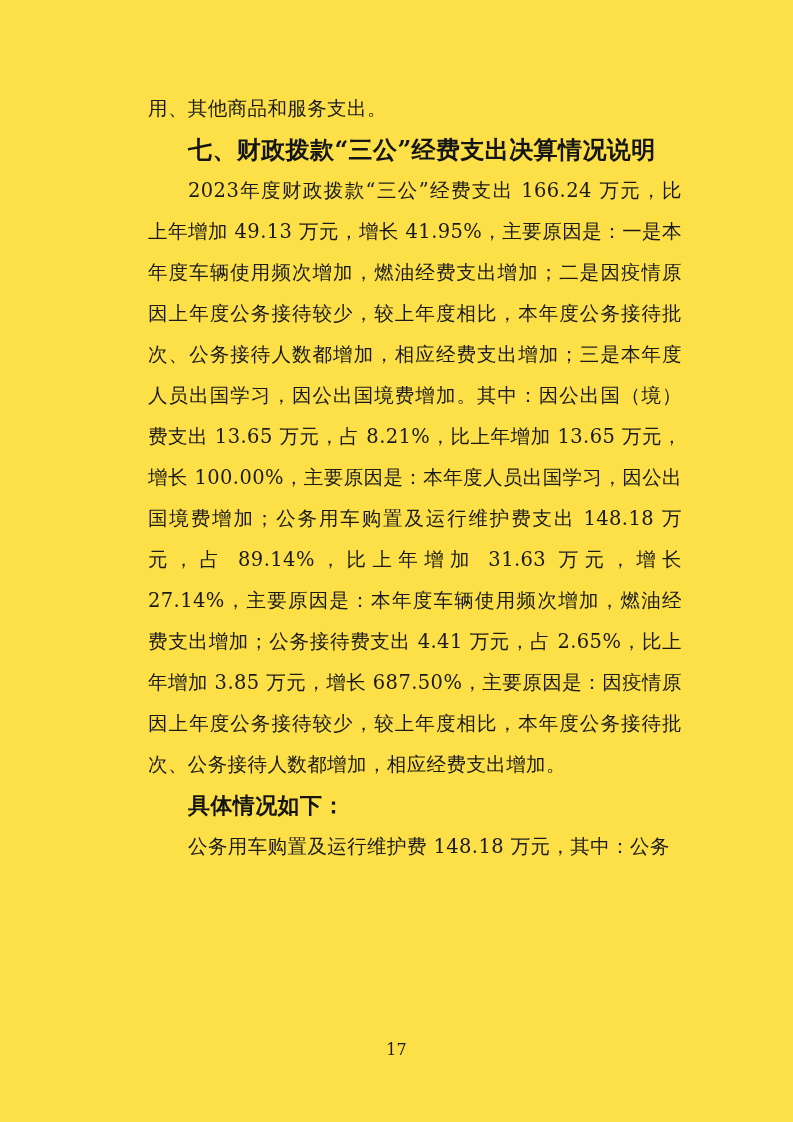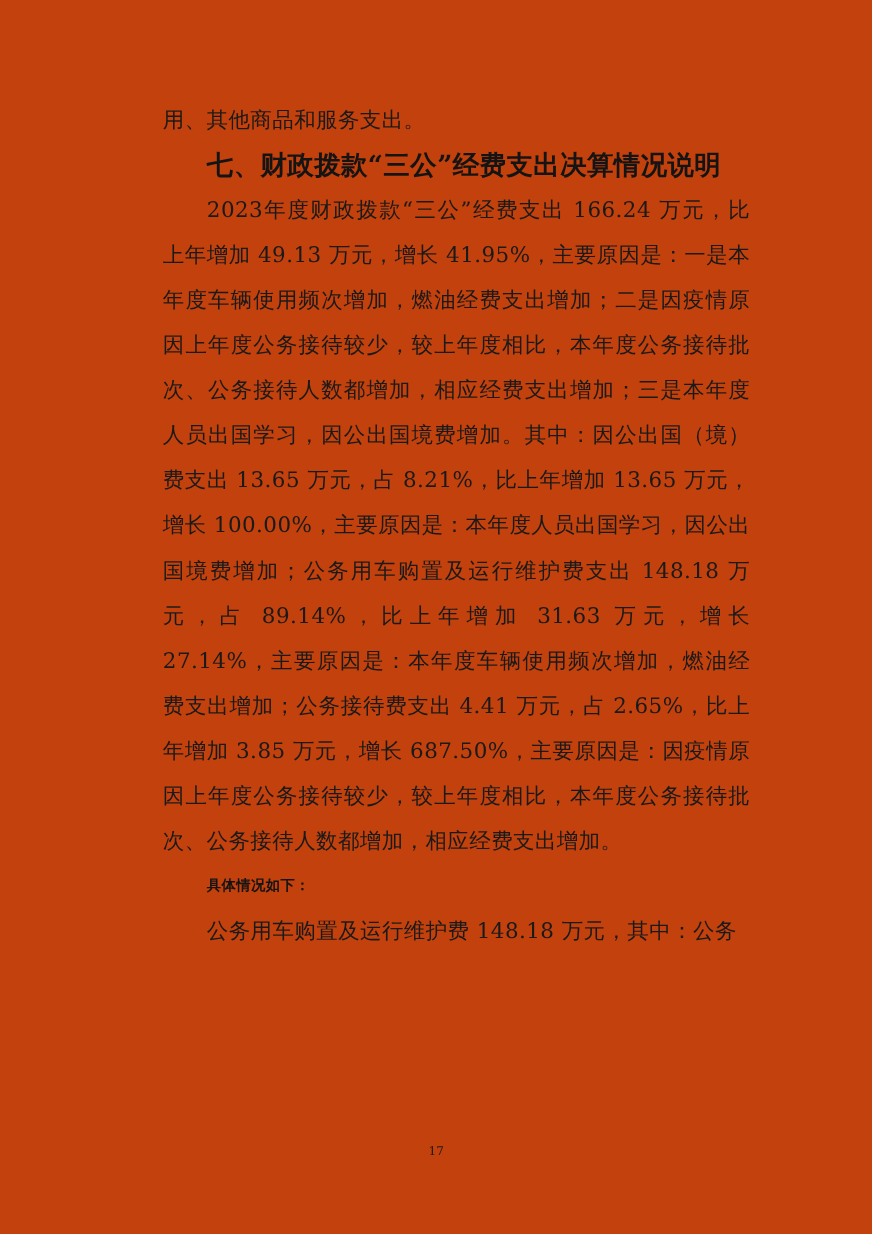--- a/index.html
+++ b/index.html
@@ -3,21 +3,21 @@
 <meta charset="utf-8">
 <style>
   html, body {
     margin: 0;
     padding: 0;
     background: #f0f0f0;
   }
   .page {
     width: 793px;
     height: 1122px;
-    background: #c2410c;
+    background: #fde047;
     position: relative;
     margin: 0 auto;
     overflow: hidden;
     box-sizing: border-box;
   }
   .content {
     position: absolute;
     left: 148px;
     top: 88px;
     width: 534px;
@@ -40,36 +40,36 @@
     font-size: 24px;
     line-height: 41px;
     font-weight: bold;
     color: #141414;
     margin: 0;
     text-indent: 40px;
     letter-spacing: 0.4px;
   }
   .subheading {
     font-family: "DejaVu Serif", "Liberation Serif", serif;
-    font-size: 13px;
+    font-size: 22px;
     line-height: 41px;
     font-weight: bold;
     color: #141414;
     margin: 0;
     text-indent: 40px;
     letter-spacing: 0.4px;
   }
   .page-number {
     position: absolute;
     left: 0;
     right: 0;
     top: 1040px;
     text-align: center;
     font-family: "DejaVu Serif", "Liberation Serif", serif;
-    font-size: 11px;
+    font-size: 16px;
     color: #1a1a1a;
   }
   .lead-bold {
     font-weight: normal;
   }
 </style>
 </head>
 <body>
 
 <div class="page">

